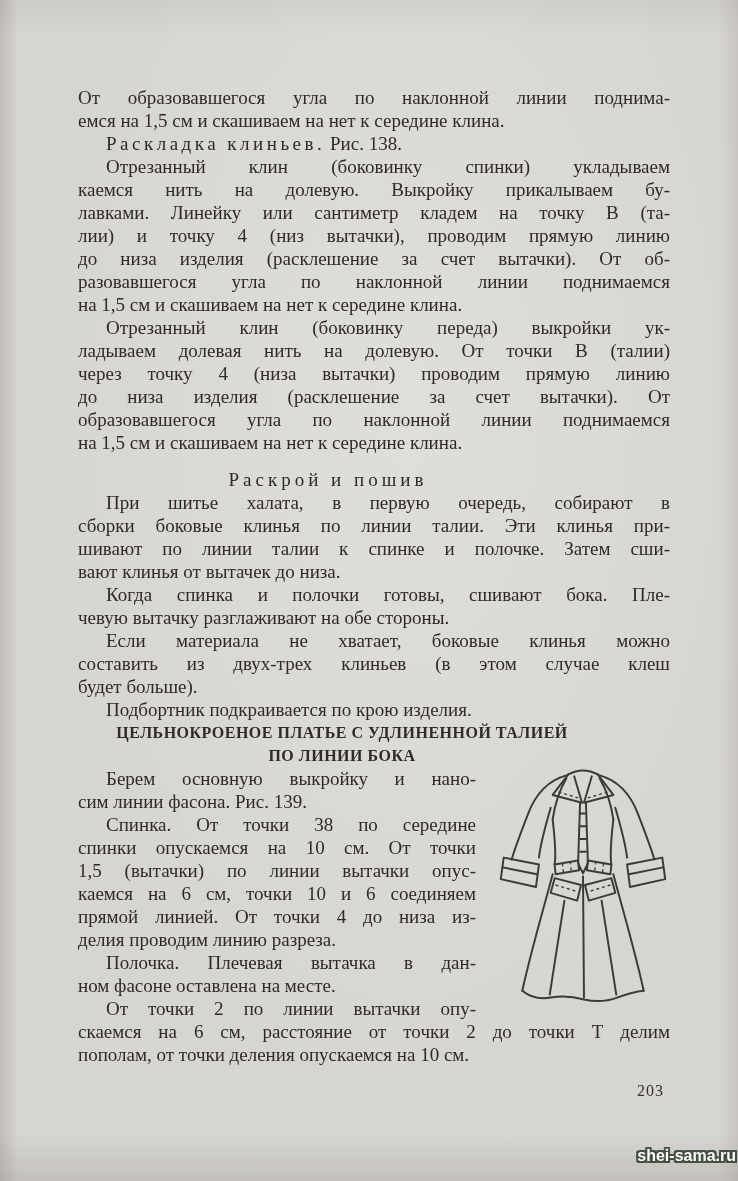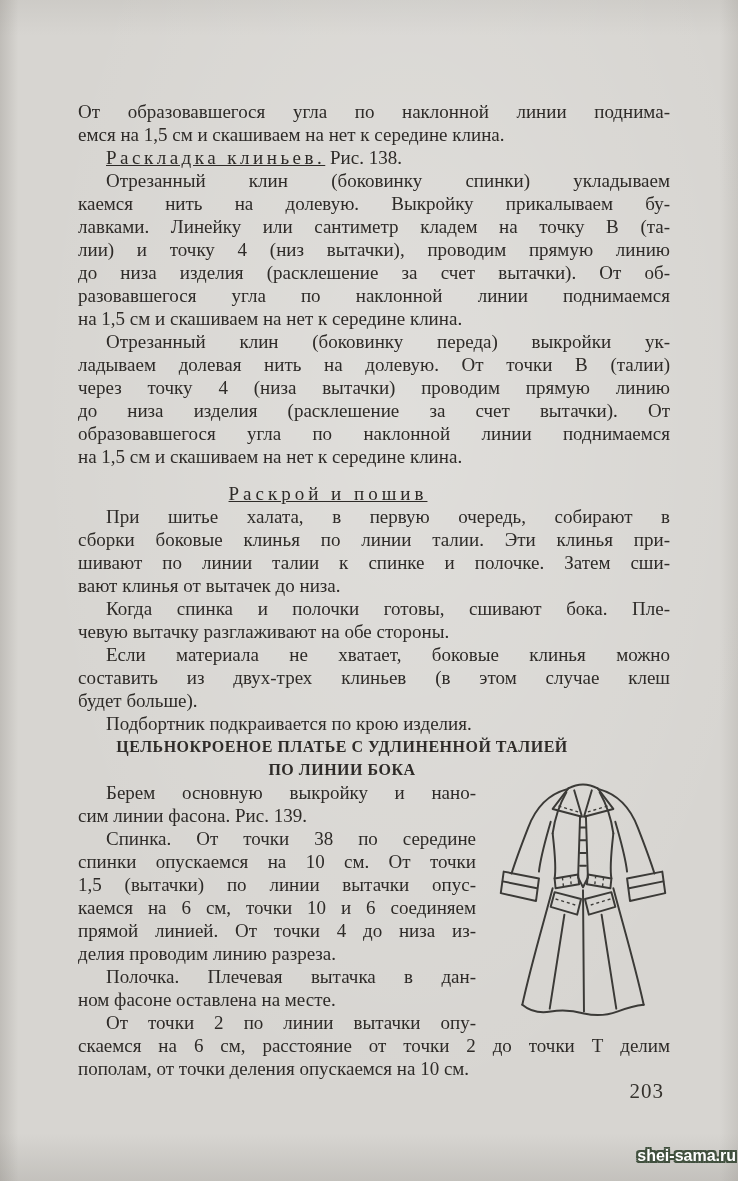--- a/index.html
+++ b/index.html
@@ -10,42 +10,42 @@
     font-family:"Liberation Serif","DejaVu Serif",serif;
     color:#2e2b28;
     background-color:#d7d5d1;
     background-image:
       radial-gradient(ellipse at 55% 35%, rgba(255,255,255,0.22), rgba(255,255,255,0) 65%),
       linear-gradient(90deg, rgba(110,105,98,0.22), rgba(0,0,0,0) 2.5%, rgba(0,0,0,0) 97.5%, rgba(110,105,98,0.14)),
       linear-gradient(0deg, rgba(105,102,95,0.18), rgba(0,0,0,0) 4%),
       linear-gradient(180deg, rgba(120,117,110,0.10), rgba(0,0,0,0) 3%);
   }
   .text{
-    position:absolute;left:78px;top:100px;width:592px;
+    position:absolute;left:78px;top:86px;width:592px;
     font-size:19px;line-height:23px;
   }
   .ln{
     text-align:justify;
     -moz-text-align-last:justify;
     text-align-last:justify;
   }
   .ln.last{ text-align-last:left; -moz-text-align-last:left; }
   .ln.ind{ text-indent:28px; }
   .center{ text-align:center; text-align-last:center; -moz-text-align-last:center; }
-  .sp{ letter-spacing:3.5px;text-decoration:underline; }
+  .sp{ letter-spacing:3.5px; }
   .h-cutsew{ letter-spacing:4px; margin-top:14px; margin-right:92px; }
   .h-dress{ font-weight:bold; font-size:16px; letter-spacing:0.5px; margin-right:64px; }
   .lead{ font-weight:normal; }
   .cols{ display:flex; }
   .colL{ width:398px; }
   .colR{ width:194px; position:relative; }
   .fig{ position:absolute; top:-6px; left:14px; }
   .pagenum{
     text-align:center; text-align-last:right; -moz-text-align-last:right;
-    padding-right:6px; margin-top:0; font-size:21px; letter-spacing:1px; color:#35322d;
+    padding-right:6px; margin-top:13px; font-size:16px; letter-spacing:1px; color:#35322d;
   }
   .watermark{
     position:absolute; right:2px; bottom:16px;
     font-family:"Liberation Sans","DejaVu Sans",sans-serif;
     font-weight:bold; font-size:16px; letter-spacing:0px;
     color:#ffffff;
     text-shadow:
       -2px -2px 0 #41503e, 2px -2px 0 #41503e, -2px 2px 0 #41503e, 2px 2px 0 #41503e,
       -2px 0 0 #41503e, 2px 0 0 #41503e, 0 -2px 0 #41503e, 0 2px 0 #41503e;
   }

